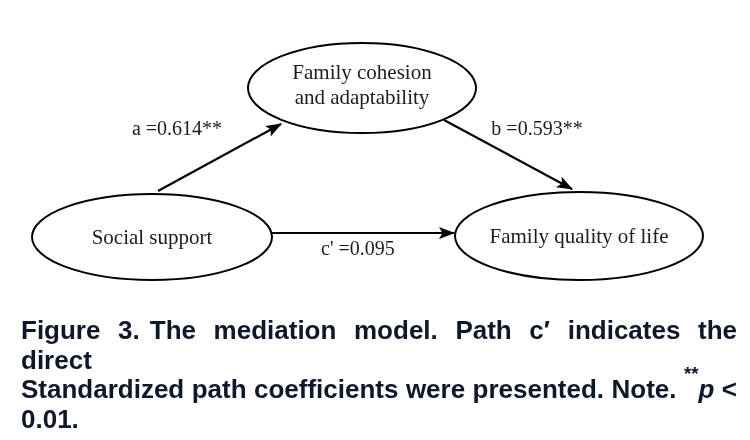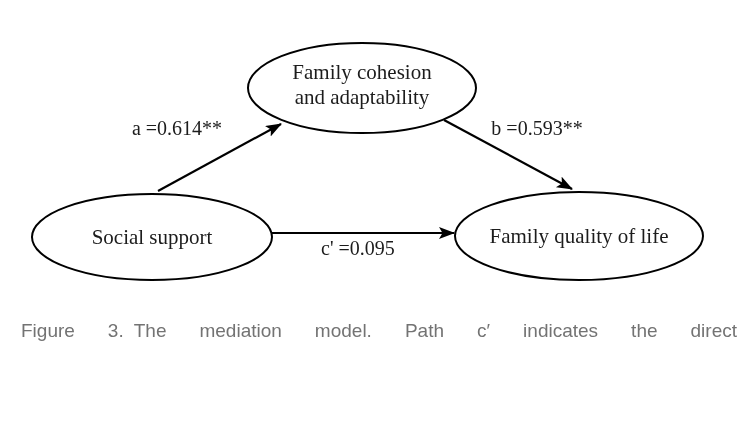--- a/index.html
+++ b/index.html
@@ -37,25 +37,25 @@
   }
   .path-label {
     font-size: 20px;
     text-anchor: middle;
   }
   .caption {
     position: absolute;
     left: 21px;
     top: 316px;
     width: 716px;
-    font-weight: normal;
-    font-size: 19px;
+    font-weight: bold;
+    font-size: 26px;
     line-height: 29.5px;
     letter-spacing: 0px;
-    color: #737373;
+    color: #0f172a;
   }
   .cap-line {
     text-align: justify;
     text-align-last: justify;
     white-space: normal;
   }
   .figure-label {
     padding-right: 10px;
   }
   sup.stars {
@@ -94,15 +94,16 @@
     <ellipse cx="579" cy="236" rx="124" ry="44" fill="#ffffff" stroke="#000000" stroke-width="2"></ellipse>
     <text class="node-label" x="579" y="243">Family quality of life</text>
 
     <text class="path-label" x="177" y="135">a =0.614**</text>
     <text class="path-label" x="537" y="135">b =0.593**</text>
     <text class="path-label" x="358" y="255">c' =0.095</text>
   </svg>
 
   <div class="caption">
     <div class="cap-line"><span class="figure-label">Figure 3.</span><span>The mediation model. Path c′ indicates the direct</span></div>
+    <div class="cap-line"><span>Standardized path coefficients were presented. Note.</span> <sup class="stars">**</sup><span class="p-italic">p</span> <span>&lt; 0.01.</span></div>
   </div>
 
 </div>
 
 </body></html>

